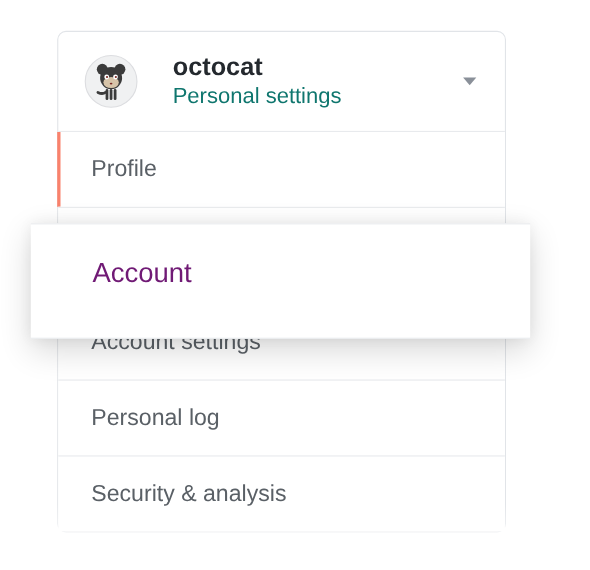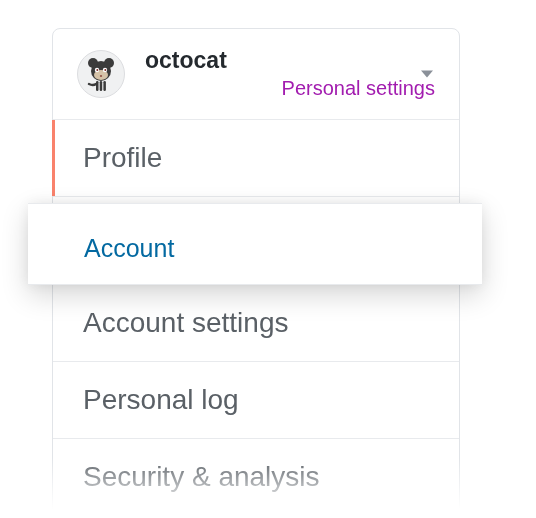--- a/index.html
+++ b/index.html
@@ -32,50 +32,49 @@
       height: 48px;
       border-radius: 50%;
       background: #f0f1f2;
       display: flex;
       align-items: center;
       justify-content: center;
       border: 1px solid #dcdde0;
       flex-shrink: 0;
     }
     .header-text {
-      margin-left: 20px;
+      margin-left: 32px;
       flex: 1;
     }
     .username {
       font-size: 23px;
       font-weight: 600;
       color: #24292e;
       line-height: 1.2;
     }
     .subtitle {
       font-size: 20px;
-      color: #a21caf;
+      color: #0f766e;
       line-height: 1.3;
-      text-align: right;
     }
     .caret {
       position: absolute;
       right: 26px;
       top: 50%;
       transform: translateY(-50%);
       width: 0;
       height: 0;
       border-left: 6px solid transparent;
       border-right: 6px solid transparent;
       border-top: 7px solid #8a9099;
     }
     .item {
       border-top: 1px solid #e8eaed;
       padding: 22px 24px 22px 30px;
-      font-size: 28px;
+      font-size: 21px;
       color: #5a6066;
       cursor: pointer;
       position: relative;
       background: #ffffff;
     }
     .item.highlight::before {
       content: "";
       position: absolute;
       left: -1px;
       top: 0;
@@ -83,23 +82,23 @@
       width: 3px;
       background: #f9826c;
     }
     
     .pop {
       position: absolute;
       left: 28px;
       top: 203px;
       width: 454px;
       background: #ffffff;
-      padding: 30px 32px 21px 56px;
+      padding: 30px 32px 44px 56px;
       font-size: 25px;
-      color: #0369a1;
+      color: #701a75;
       border-top: 1px solid #e8eaed;
       border-bottom: 1px solid #e8eaed;
       box-shadow: 0 10px 28px rgba(0,0,0,0.16), 0 0 12px rgba(0,0,0,0.06);
       z-index: 5;
       cursor: pointer;
     }
     
     .fade {
       position: absolute;
       left: 0;

